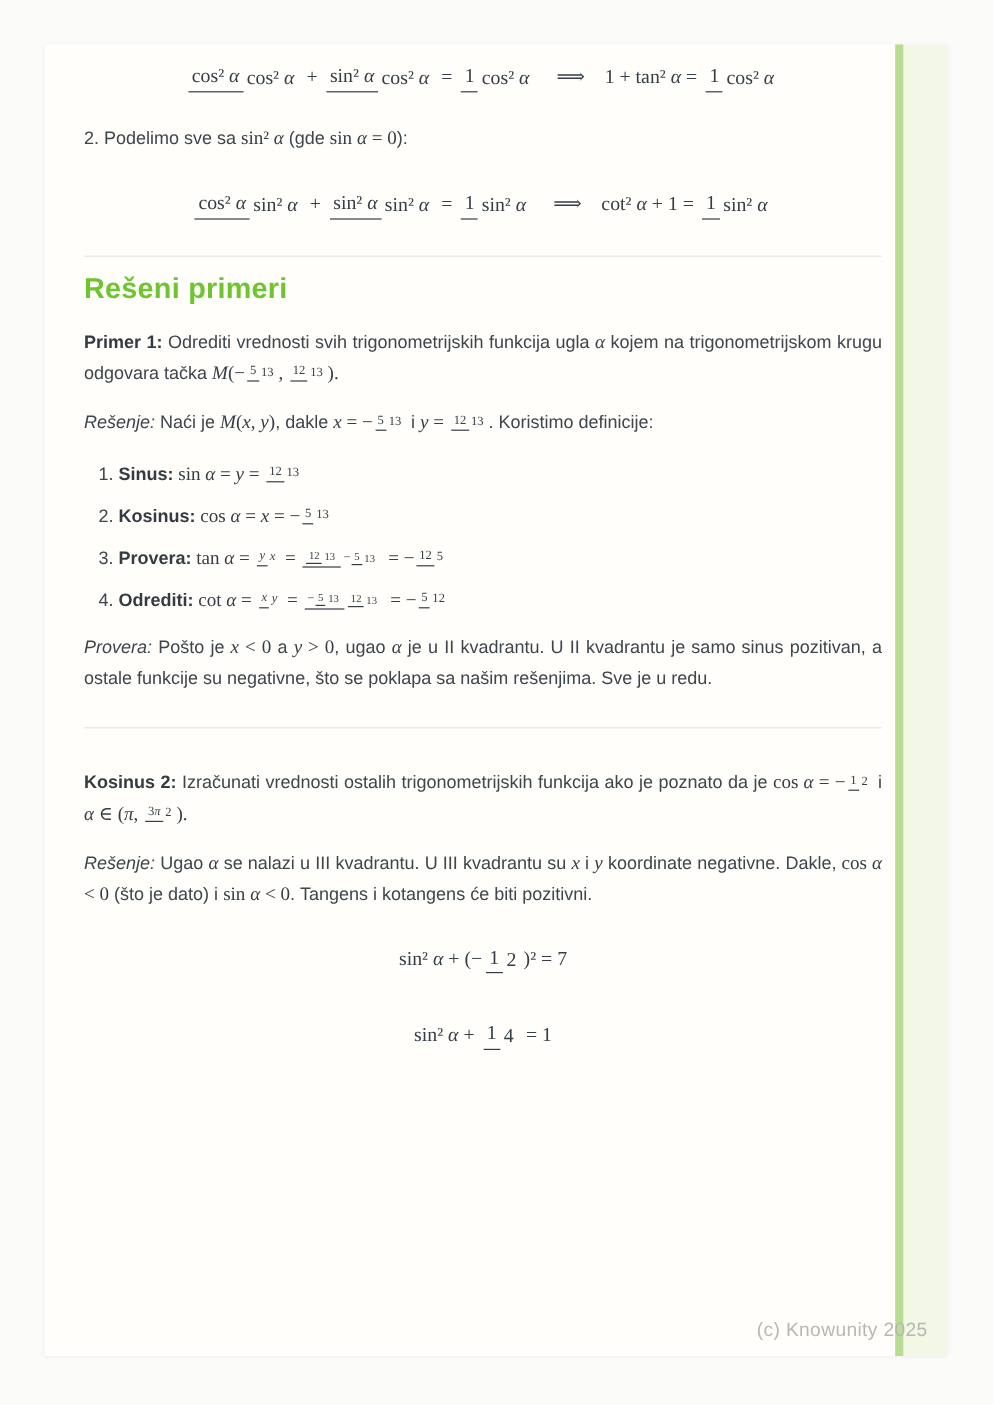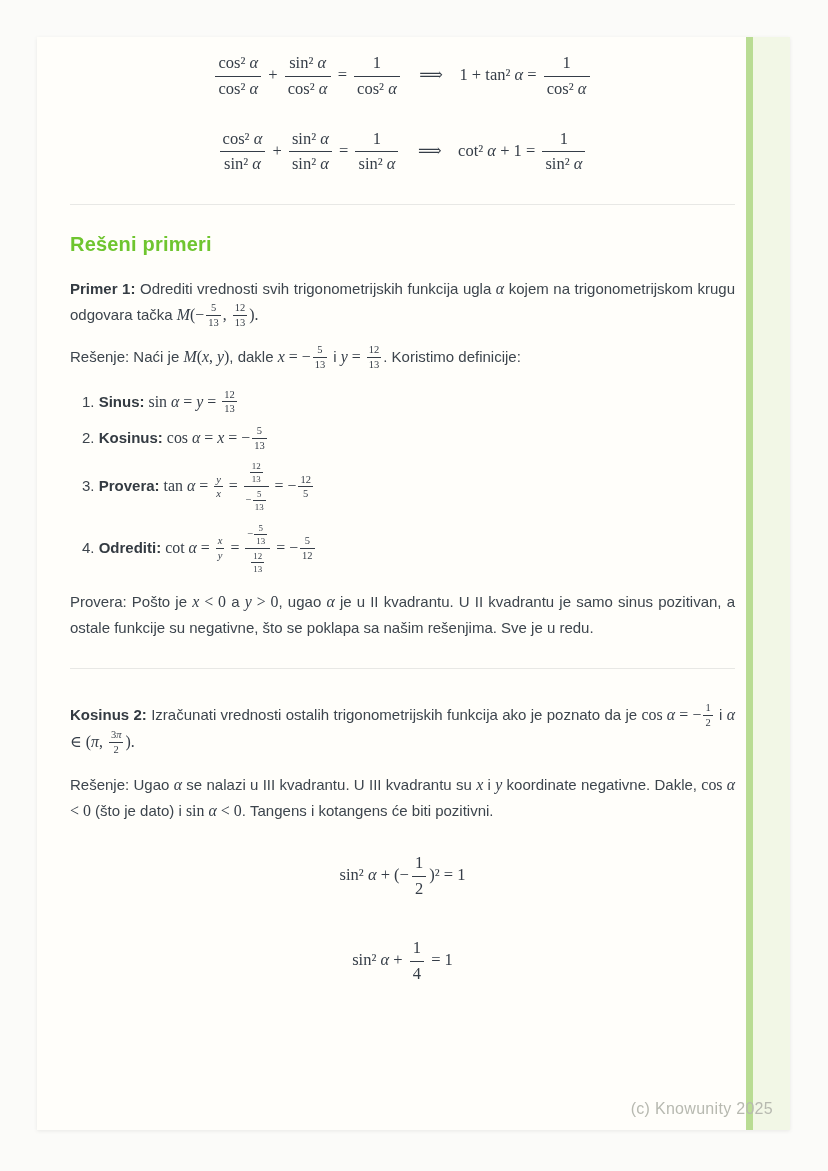--- a/index.html
+++ b/index.html
@@ -20,41 +20,41 @@
     background:var(--card);
     box-shadow:0 1px 4px rgba(0,0,0,.08);
   }
   .edge-bar{position:absolute;top:0;bottom:0;right:37px;width:7px;background:var(--bar);}
   .edge-margin{position:absolute;top:0;bottom:0;right:0;width:37px;background:var(--marginbg);}
   .content{position:absolute;left:33px;top:0;width:665px;font-size:15px;}
   .para{margin:0;text-align:justify;line-height:26px;}
   .li{margin:0 0 9px;padding-left:12px;line-height:26px;}
   .t-s{}
   .t-sb{font-weight:bold;color:#343b42;}
-  .t-si{}
+  .t-si{font-style:italic;}
   .mr,.mi{font-family:"Liberation Serif","DejaVu Serif","DejaVu Sans",serif;font-size:1.06em;color:var(--math);}
   .mi{font-style:italic;}
   .mbold{font-weight:bold;}
   .frac{
-    display:inline-flex;flex-direction:column;text-align:center;
+    display:inline-flex;text-align:center;
     vertical-align:middle;line-height:1.12;font-size:0.7em;margin:0 2px;
     font-family:"Liberation Serif","DejaVu Serif",serif;color:var(--math);
     position:relative;top:-1px;justify-content:space-between;
   }
   .frac .num{border-bottom:1px solid var(--math);padding:0 2px 1px;}
   .frac .den{padding:1px 2px 0;}
   .frac .mr,.frac .mi{font-size:1em;}
   .frac .frac{font-size:0.85em;margin:1px 1px;top:0;}
   .display{text-align:center;font-size:16.5px;line-height:1.1;}
   .display .mr,.display .mi{font-size:1em;}
   .display .frac{font-size:1em;line-height:1.2;top:0;margin:0 3px;}
   .display .frac .num{padding:0 3px 3px;}
   .display .frac .den{padding:2px 3px 0;}
   .divider{border:none;border-top:1px solid var(--divider);margin:0;height:0;}
-  .heading{color:var(--accent);font-size:20px;line-height:30px;font-weight:bold;margin:24px 0 0;letter-spacing:.2px;}
+  .heading{color:var(--accent);font-size:24px;line-height:30px;font-weight:bold;margin:12px 0 0;letter-spacing:.2px;}
   .f1{margin-top:16px;}
   .step{margin-top:26px;}
   .f2{margin-top:30px;}
   .d1{margin-top:30px;}
   .p-primer1{margin-top:17px;}
   .p-resenje1{margin-top:15px;}
   .list1{margin-top:17px;}
   .p-provera{margin-top:13px;}
   .d2{margin-top:27px;}
   .p-primer2{margin-top:33px;}
@@ -79,20 +79,21 @@
           <span class="num"><span class="mr">sin² </span><span class="mi">α</span></span>
           <span class="den"><span class="mr">cos² </span><span class="mi">α</span></span>
         </span><span class="mr"> = </span><span class="frac">
           <span class="num"><span class="mr">1</span></span>
           <span class="den"><span class="mr">cos² </span><span class="mi">α</span></span>
         </span><span class="mr"> ⟹ 1 + tan² </span><span class="mi">α</span><span class="mr"> = </span><span class="frac">
           <span class="num"><span class="mr">1</span></span>
           <span class="den"><span class="mr">cos² </span><span class="mi">α</span></span>
         </span></div>
 
+    <p class="para step"><span class="t-s">2. Podelimo sve sa </span><span class="mr">sin² </span><span class="mi">α</span><span class="t-s"> (gde </span><span class="mr">sin </span><span class="mi">α</span><span class="mr"> = 0</span><span class="t-s">):</span></p>
 
     <div class="display f2"><span class="frac">
           <span class="num"><span class="mr">cos² </span><span class="mi">α</span></span>
           <span class="den"><span class="mr">sin² </span><span class="mi">α</span></span>
         </span><span class="mr"> + </span><span class="frac">
           <span class="num"><span class="mr">sin² </span><span class="mi">α</span></span>
           <span class="den"><span class="mr">sin² </span><span class="mi">α</span></span>
         </span><span class="mr"> = </span><span class="frac">
           <span class="num"><span class="mr">1</span></span>
           <span class="den"><span class="mr">sin² </span><span class="mi">α</span></span>
@@ -175,21 +176,21 @@
           <span class="num"><span class="mr">3</span><span class="mi">π</span></span>
           <span class="den"><span class="mr">2</span></span>
         </span><span class="mr">).</span></p>
 
     <p class="para p-resenje2"><span class="t-si">Rešenje:</span><span class="t-s"> Ugao </span><span class="mi">α</span><span class="t-s"> se nalazi u III kvadrantu. U III kvadrantu su </span><span class="mi">x</span><span class="t-s"> i </span><span class="mi">y</span><span class="t-s"> koordinate negativne. Dakle, </span><span class="mr">cos </span><span class="mi">α</span><span class="mr"> &lt; 0</span><span class="t-s"> (što je dato) i </span><span class="mr">sin </span><span class="mi">α</span><span class="mr"> &lt; 0</span><span class="t-s">. Tangens i kotangens će biti pozitivni.</span></p>
 
 
     <div class="display f3"><span class="mr">sin² </span><span class="mi">α</span><span class="mr"> + (−</span><span class="frac">
           <span class="num"><span class="mr">1</span></span>
           <span class="den"><span class="mr">2</span></span>
-        </span><span class="mr">)² = 1</span></div>
+        </span><span class="mr">)² = 7</span></div>
 
     <div class="display f4"><span class="mr">sin² </span><span class="mi">α</span><span class="mr"> + </span><span class="frac">
           <span class="num"><span class="mr">1</span></span>
           <span class="den"><span class="mr">4</span></span>
         </span><span class="mr"> = 1</span></div>
   </div>
 
   <div class="footer">(c) Knowunity 2025</div>
 </div>
 

